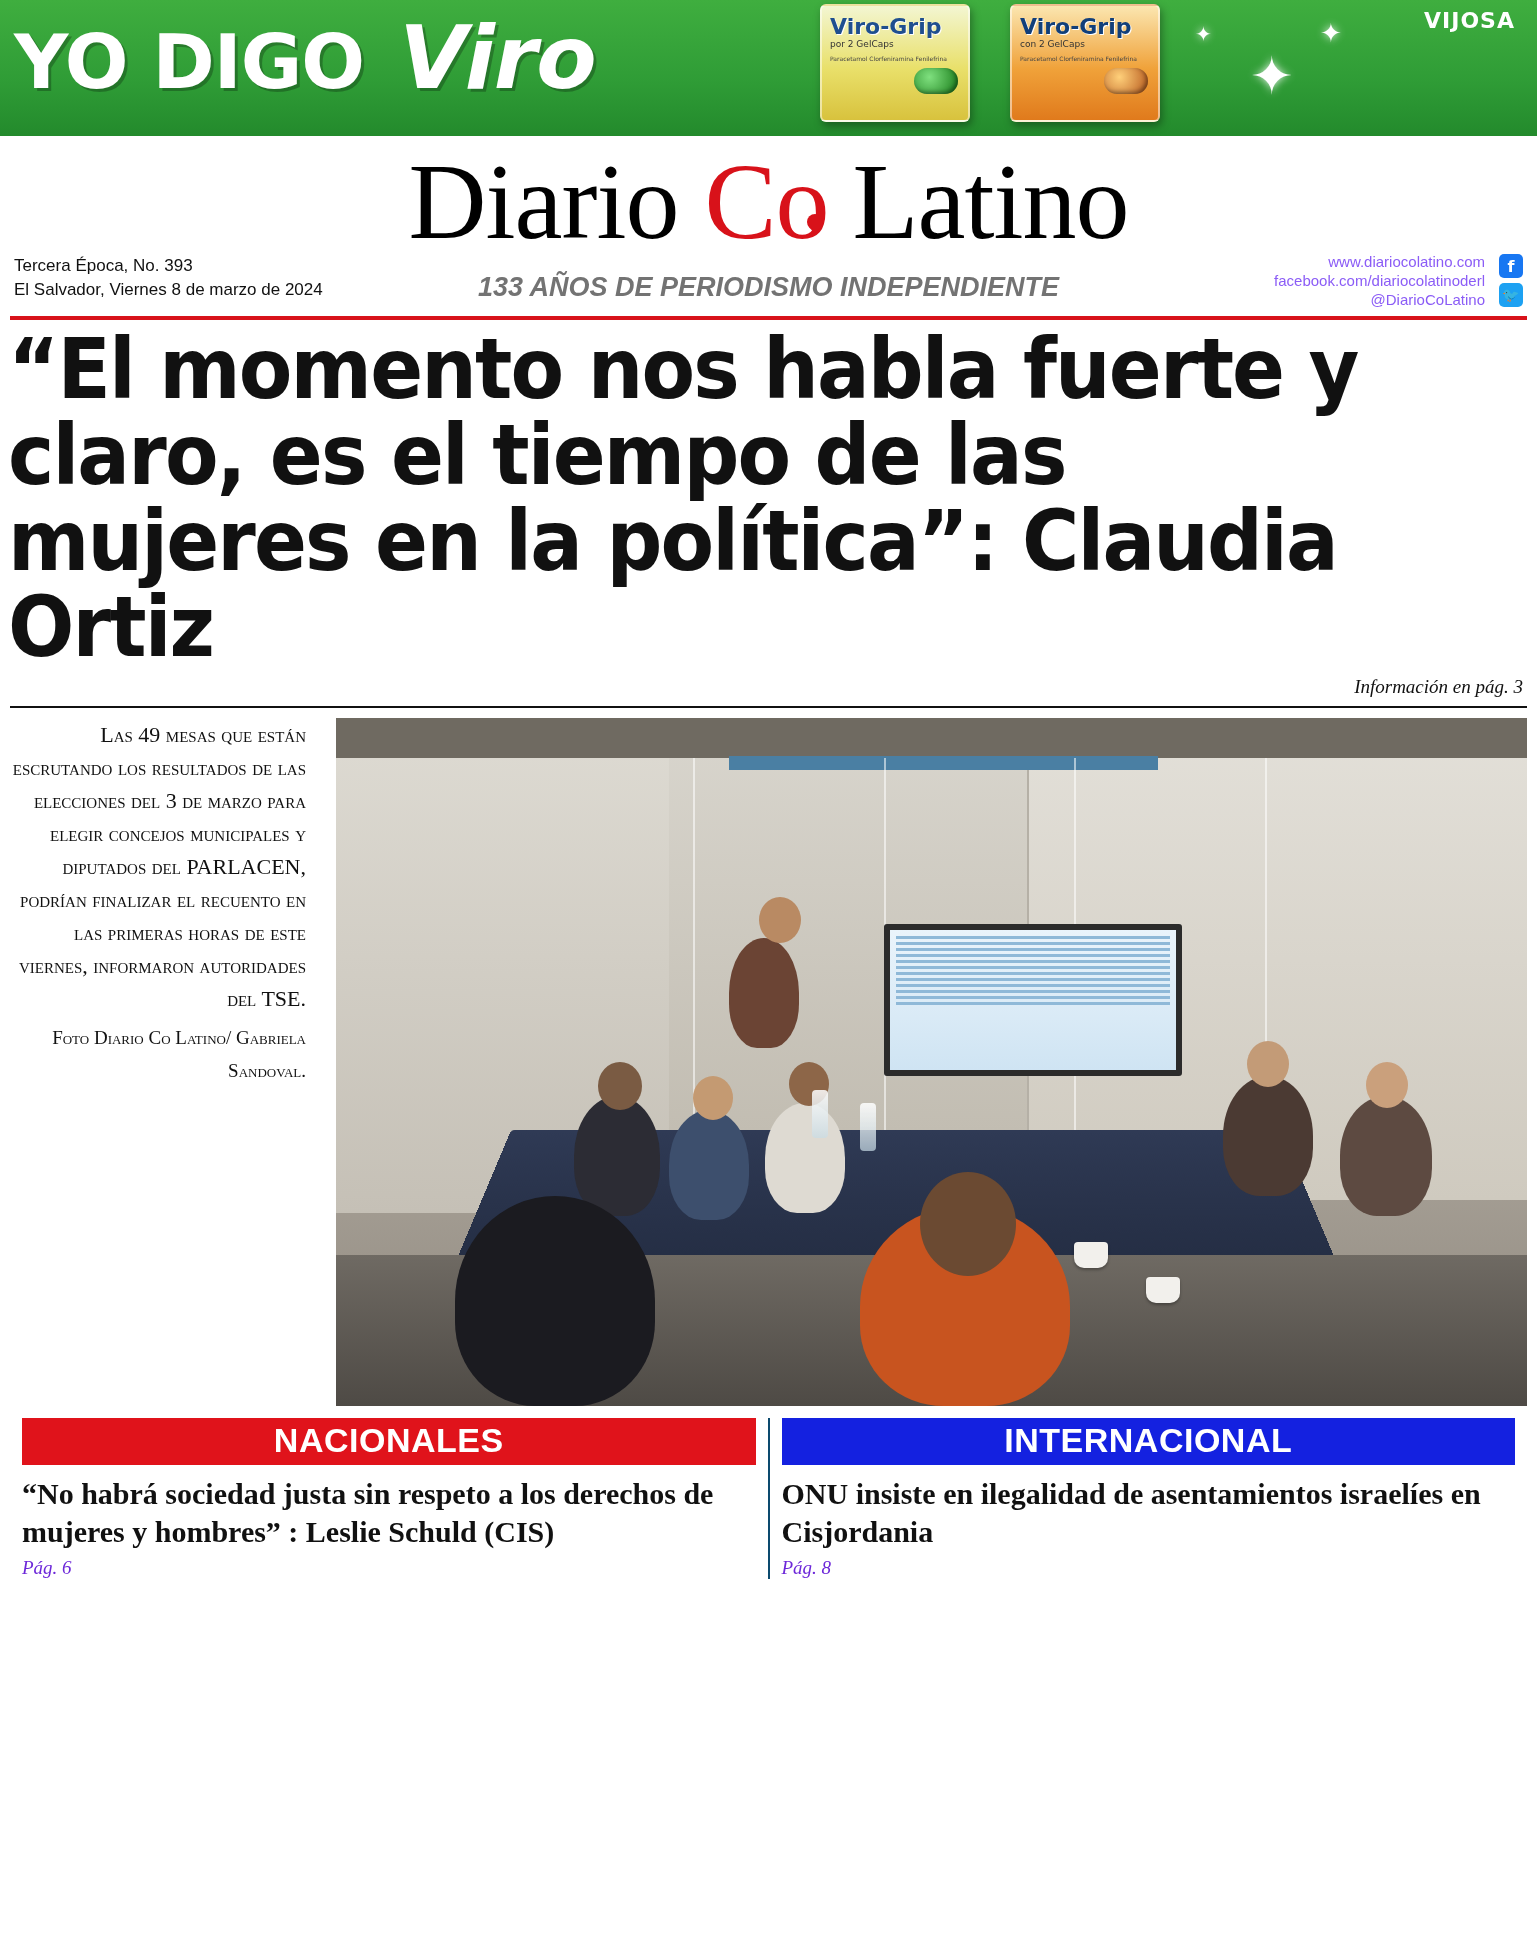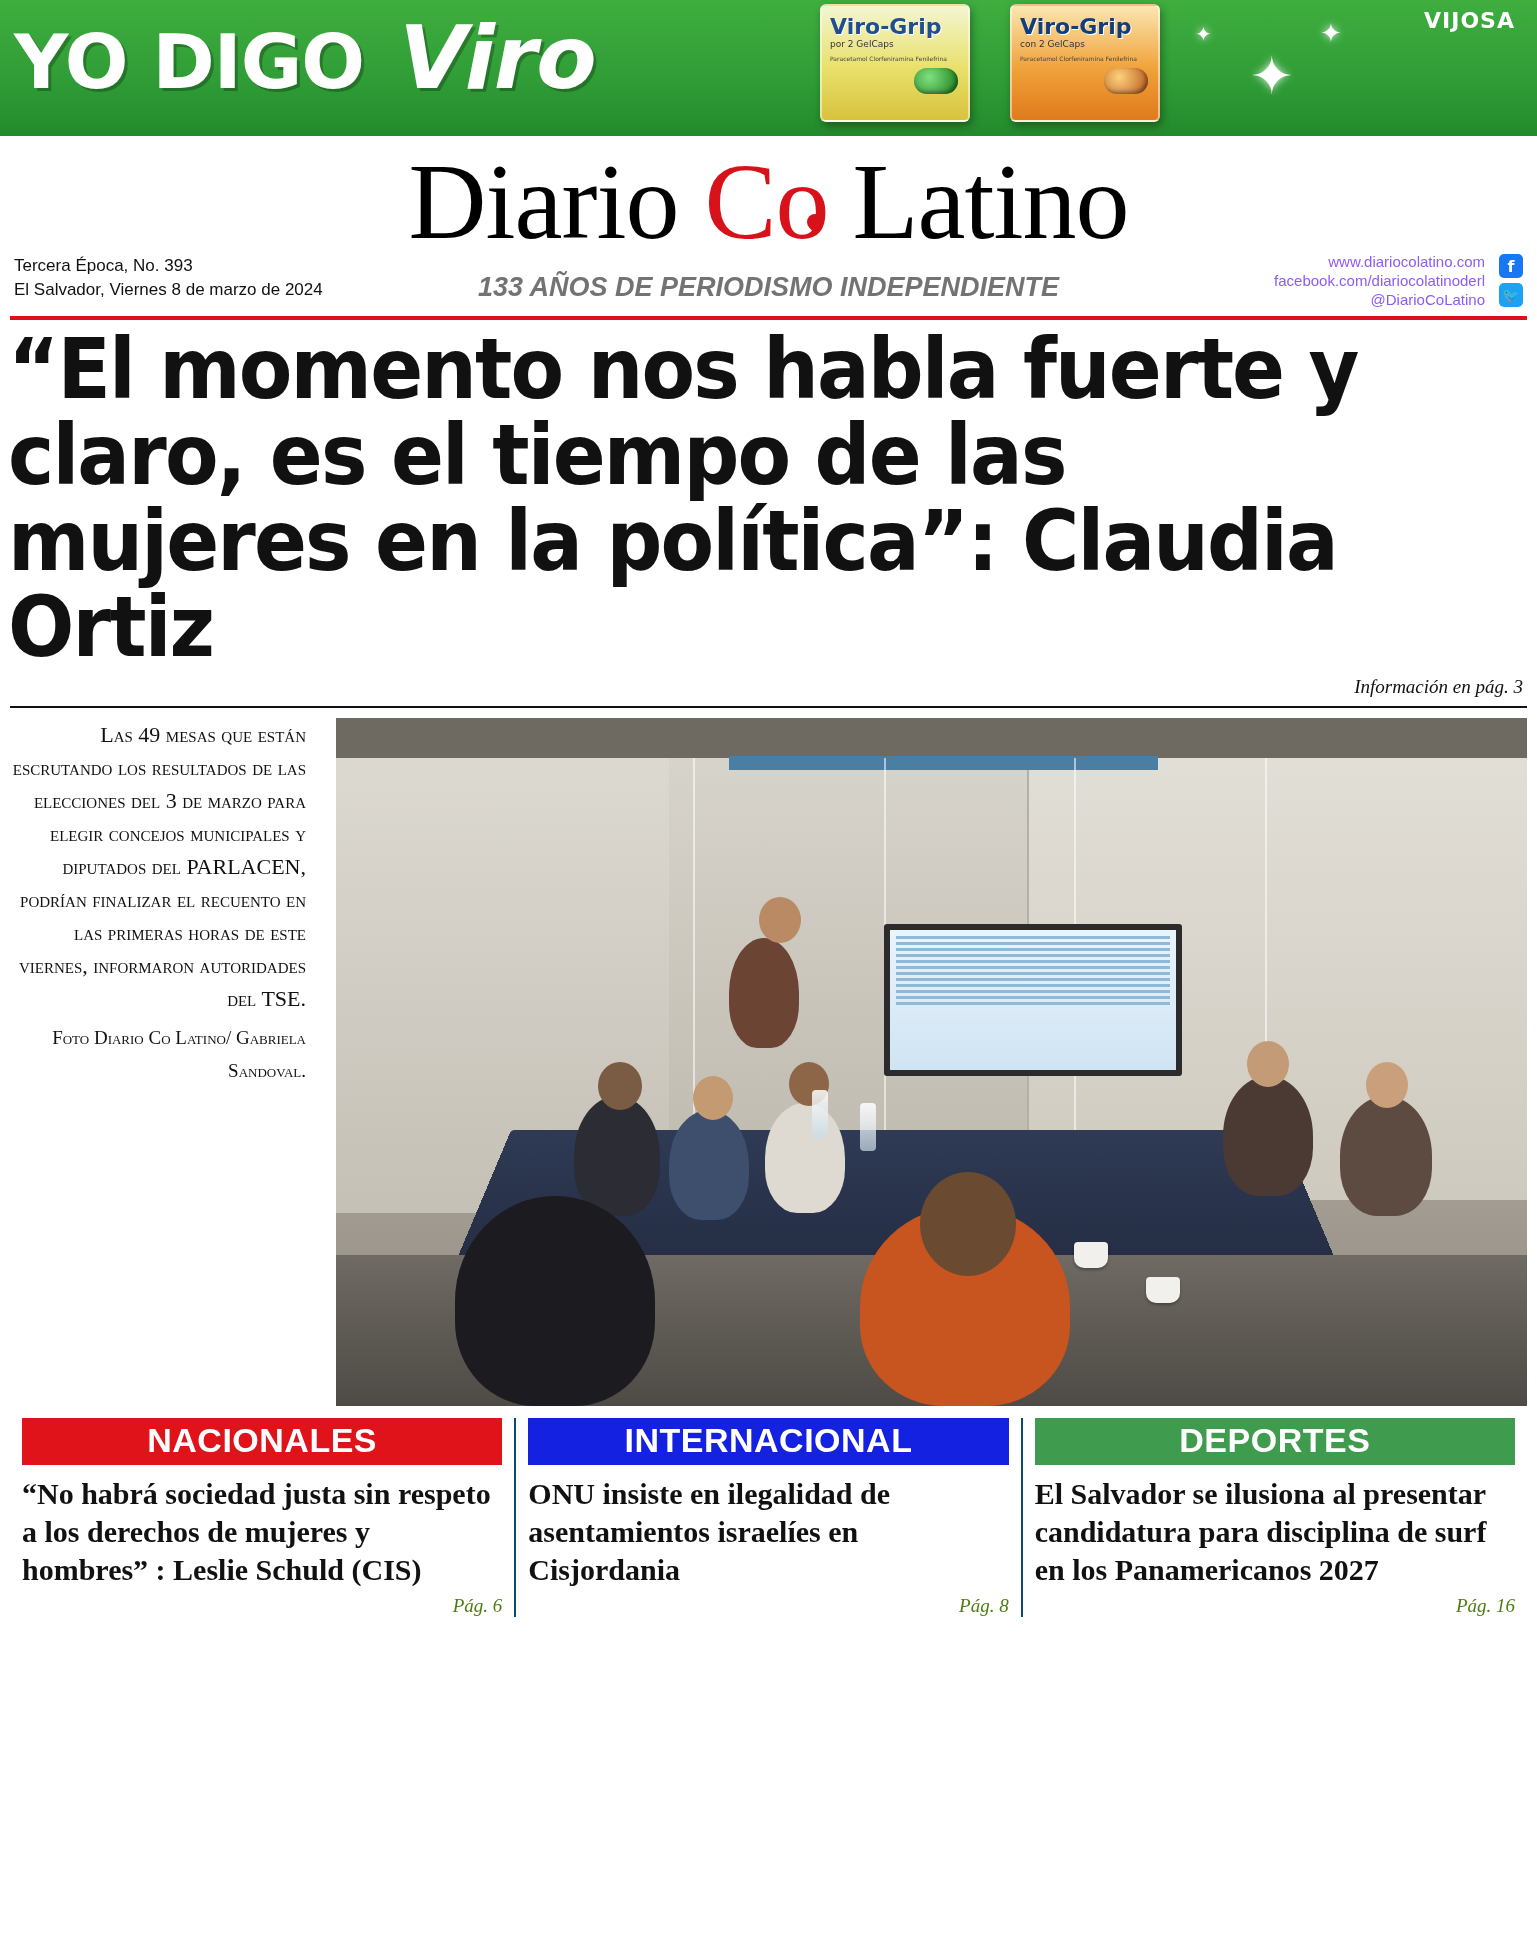--- a/index.html
+++ b/index.html
@@ -288,26 +288,25 @@
   .sect-dep { background: #3f9c4f; }
   .teaser .txt {
     margin-top: 10px;
     font-family: "Liberation Serif", serif;
     font-weight: bold;
     font-size: 30px;
     line-height: 38px;
     color: #111;
   }
   .teaser .pag {
-    text-align: right;
     font-family: "Liberation Serif", serif;
     font-style: italic;
     font-size: 19px;
     margin-top: 6px;
-    color: #4d7c0f;
+    color: #6d28d9;
   }
 </style>
 </head>
 <body>
 
 <div class="page">
 
   <div class="ad-banner">
     <div class="ad-slogan">
       <span class="yo">YO</span>
@@ -445,21 +444,16 @@
       <div class="txt">“No habrá sociedad justa sin respeto a los derechos de mujeres y hombres” : Leslie Schuld (CIS)</div>
       <div class="pag">Pág. 6</div>
     </div>
 
     <div class="teaser">
       <div class="sect sect-int">INTERNACIONAL</div>
       <div class="txt">ONU insiste en ilegalidad de asentamientos israelíes en Cisjordania</div>
       <div class="pag">Pág. 8</div>
     </div>
 
-    <div class="teaser">
-      <div class="sect sect-dep">DEPORTES</div>
-      <div class="txt">El Salvador se ilusiona al presentar candidatura para disciplina de surf en los Panamericanos 2027</div>
-      <div class="pag">Pág. 16</div>
-    </div>
 
   </div>
 
 </div>
 
 </body></html>

